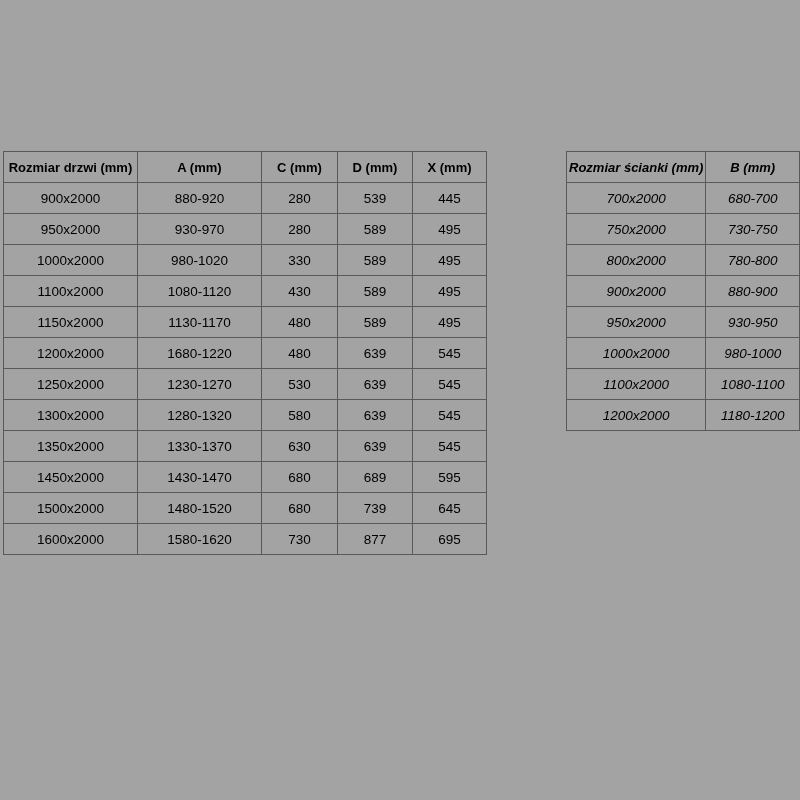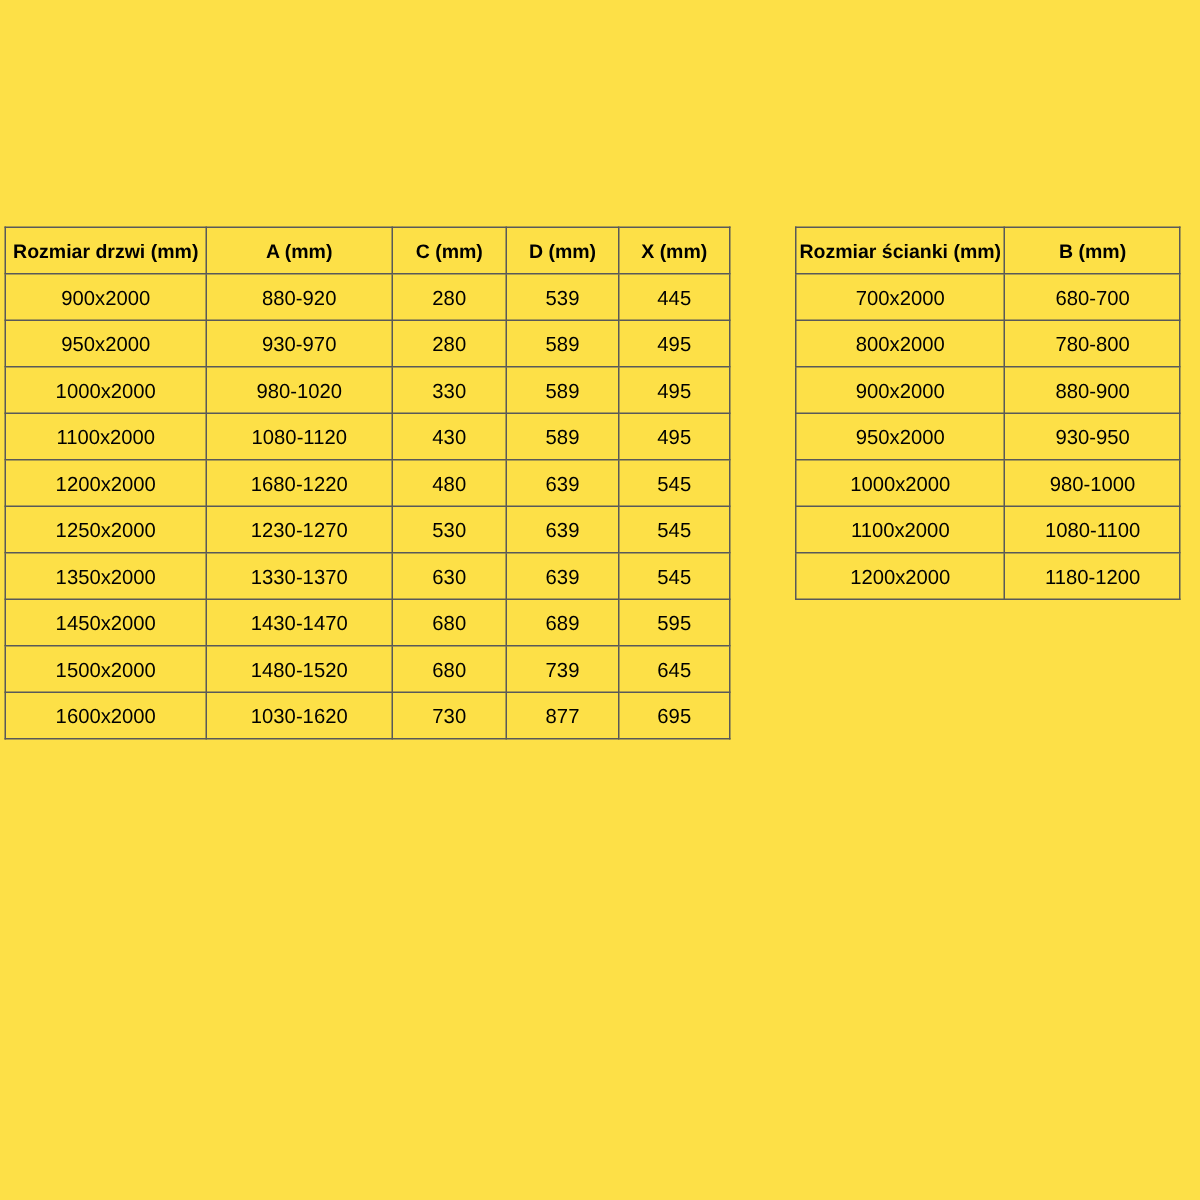--- a/index.html
+++ b/index.html
@@ -7,26 +7,26 @@
     padding: 0;
     width: 800px;
     height: 800px;
     background: #ffffff;
     font-family: "Liberation Sans", sans-serif;
   }
   .page {
     position: relative;
     width: 800px;
     height: 800px;
-    background: #fde047;
+    background: #a3a3a3;
     overflow: hidden;
   }
   .tbl-wrap { position: absolute; top: 151px; }
   .tbl-wrap.left  { left: 3px; }
-  .tbl-wrap.right { left: 530px; }
+  .tbl-wrap.right { left: 566px; font-style: italic; }
   table {
     border-collapse: collapse;
     table-layout: fixed;
   }
   th, td {
     border: 1px solid #595959;
     height: 30px;
     padding: 0 2px;
     text-align: center;
     vertical-align: middle;
@@ -92,30 +92,44 @@
             <td>495</td>
           </tr>
           <tr>
             <td>1100x2000</td>
             <td>1080-1120</td>
             <td>430</td>
             <td>589</td>
             <td>495</td>
           </tr>
           <tr>
+            <td>1150x2000</td>
+            <td>1130-1170</td>
+            <td>480</td>
+            <td>589</td>
+            <td>495</td>
+          </tr>
+          <tr>
             <td>1200x2000</td>
             <td>1680-1220</td>
             <td>480</td>
             <td>639</td>
             <td>545</td>
           </tr>
           <tr>
             <td>1250x2000</td>
             <td>1230-1270</td>
             <td>530</td>
+            <td>639</td>
+            <td>545</td>
+          </tr>
+          <tr>
+            <td>1300x2000</td>
+            <td>1280-1320</td>
+            <td>580</td>
             <td>639</td>
             <td>545</td>
           </tr>
           <tr>
             <td>1350x2000</td>
             <td>1330-1370</td>
             <td>630</td>
             <td>639</td>
             <td>545</td>
           </tr>
@@ -128,21 +142,21 @@
           </tr>
           <tr>
             <td>1500x2000</td>
             <td>1480-1520</td>
             <td>680</td>
             <td>739</td>
             <td>645</td>
           </tr>
           <tr>
             <td>1600x2000</td>
-            <td>1030-1620</td>
+            <td>1580-1620</td>
             <td>730</td>
             <td>877</td>
             <td>695</td>
           </tr>
         </tbody>
     </table>
   </div>
 
   <div class="tbl-wrap right">
     <table class="t-walls">
@@ -155,20 +169,24 @@
             <th>Rozmiar ścianki (mm)</th>
             <th>B (mm)</th>
           </tr>
       </thead>
       <tbody>
           <tr>
             <td>700x2000</td>
             <td>680-700</td>
           </tr>
           <tr>
+            <td>750x2000</td>
+            <td>730-750</td>
+          </tr>
+          <tr>
             <td>800x2000</td>
             <td>780-800</td>
           </tr>
           <tr>
             <td>900x2000</td>
             <td>880-900</td>
           </tr>
           <tr>
             <td>950x2000</td>
             <td>930-950</td>

